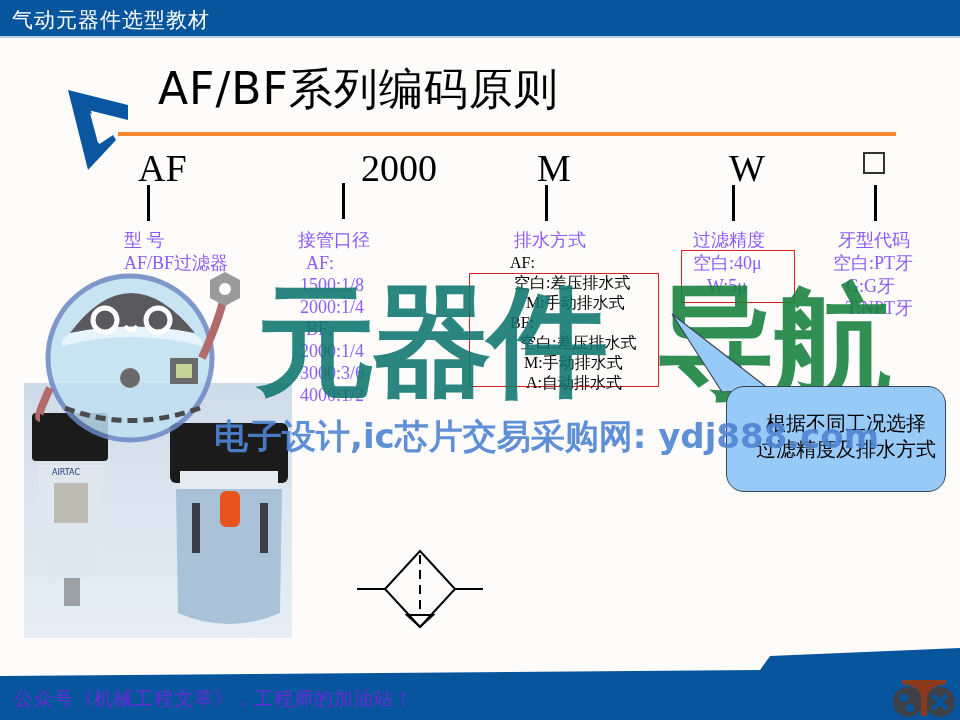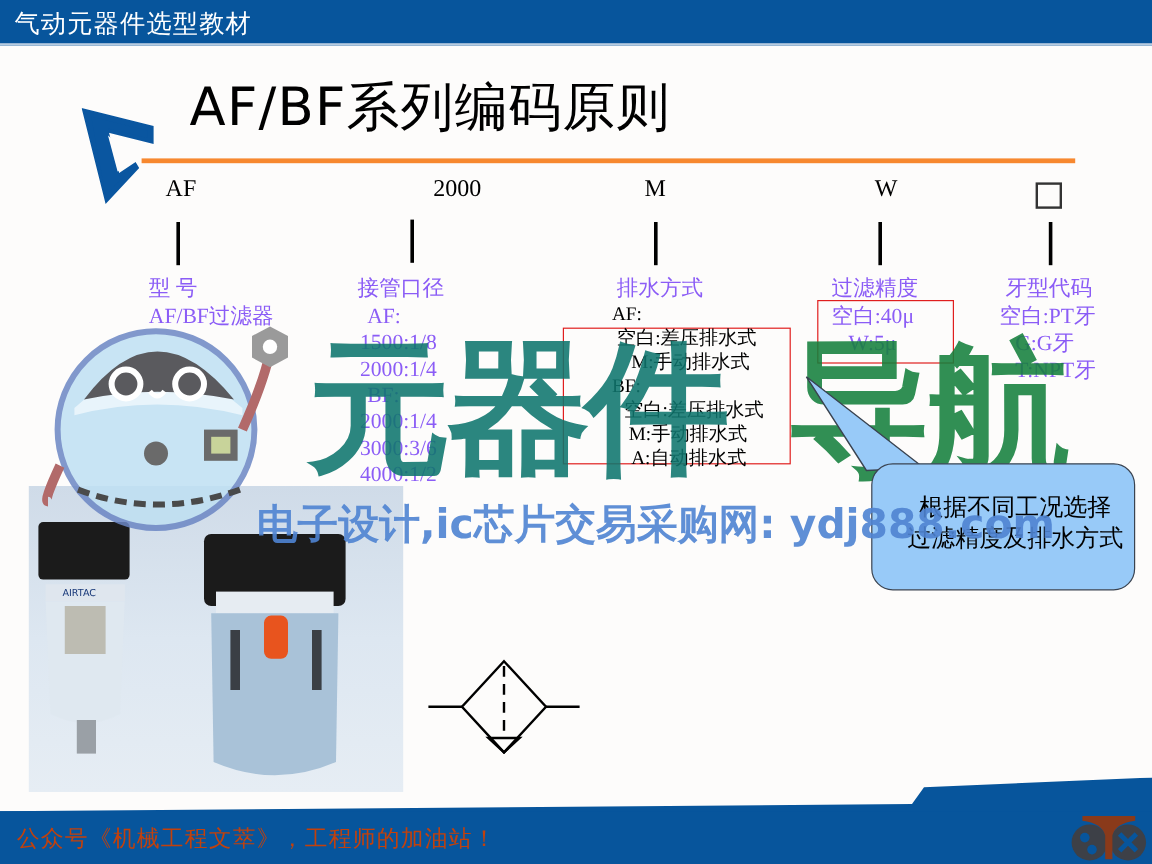--- a/index.html
+++ b/index.html
@@ -3,33 +3,33 @@
   <meta charset="utf-8">
   <style>
     * { margin:0; padding:0; box-sizing:border-box; }
     body { width:960px; height:720px; overflow:hidden; background:#fdfcfb; position:relative; font-family:"DejaVu Serif", serif; }
     .abs { position:absolute; }
     .topbar { left:0; top:0; width:960px; height:38px; background:#07559c; border-bottom:2px solid #b8cce0; }
     .topbar-title { left:12px; top:6px; color:#fff; font-family:"DejaVu Sans", sans-serif; font-size:21px; letter-spacing:1px; }
     .logo { left:68px; top:85px; }
     .main-title { left:158px; top:60px; font-family:"DejaVu Sans", sans-serif; font-size:44px; color:#000; letter-spacing:1px; }
     .orange-line { left:118px; top:132px; width:778px; height:4px; background:#f7882f; }
-    .code { font-family:"Liberation Serif", serif; font-size:20px; color:#000; }
+    .code { font-family:"Liberation Serif", serif; font-size:38px; color:#000; }
     .vline { width:3px; height:36px; background:#000; }
     .label { font-family:"Liberation Serif", serif; font-size:18px; color:#8b5cf6; line-height:22px; }
     .small { font-family:"Liberation Serif", serif; font-size:16px; color:#000; line-height:20px; }
     .redbox { border:1.5px solid #e01e1e; }
     .callout { left:726px; top:386px; width:220px; height:106px; background:#98caf8; border:1.5px solid #3a4350; border-radius:18px; }
     .callout-text { left:726px; top:410px; width:240px; text-align:center; font-family:"Liberation Serif", serif; font-size:20px; color:#000; line-height:26px; }
     .wm-big { font-family:"DejaVu Sans", sans-serif; font-weight:bold; font-size:120px; line-height:120px; }
     .wm-line { left:214px; top:414px; font-family:"DejaVu Sans", sans-serif; font-weight:bold; font-size:34px; color:#4f84d2; opacity:0.9; white-space:nowrap; }
     .bottombar { left:0; top:676px; width:960px; height:44px; background:#07559c; }
     .bottom-wave { left:0; top:648px; width:960px; height:30px; }
-    .bottom-text { left:14px; top:686px; color:#c2410c; font-family:"DejaVu Sans Mono", monospace; font-size:19px; letter-spacing:1px; }
-    .photo { left:24px; top:405px; width:312px; height:255px; background:linear-gradient(180deg,#cfdbe8 0%,#dde7f1 50%,#e6edf4 100%); }
+    .bottom-text { left:14px; top:686px; color:#6d28d9; font-family:"DejaVu Sans Mono", monospace; font-size:19px; letter-spacing:1px; }
+    .photo { left:24px; top:383px; width:268px; height:255px; background:linear-gradient(180deg,#cfdbe8 0%,#dde7f1 50%,#e6edf4 100%); }
   </style>
 </head>
 <body>
 
 <div class="abs topbar"></div>
 <div class="abs topbar-title">气动元器件选型教材</div>
 
 <svg class="abs logo" width="90" height="90" viewBox="0 0 90 90">
   <polygon points="0,5 60,20 60,35 20,25 30,60 45,50 48,55 20,85" fill="#0a56a0"></polygon>
   <polygon points="8,12 55,24 55,30 22,22 32,62 44,53 20,78" fill="#0a56a0"></polygon>

